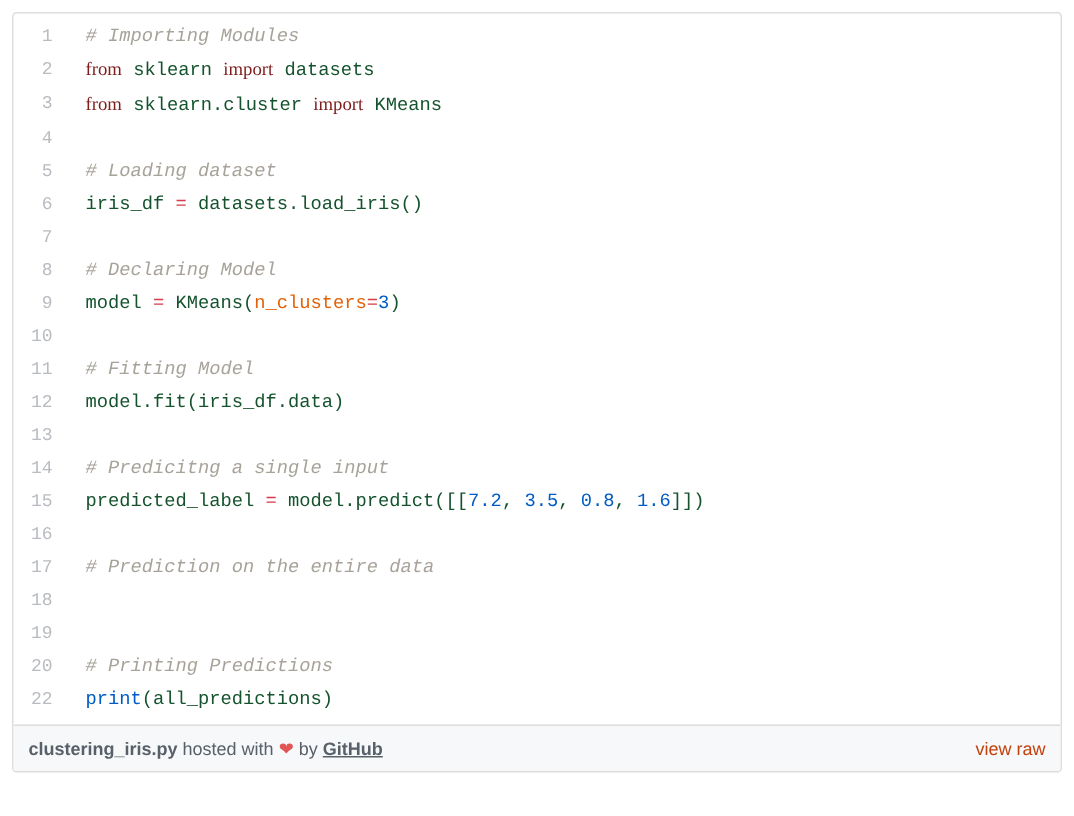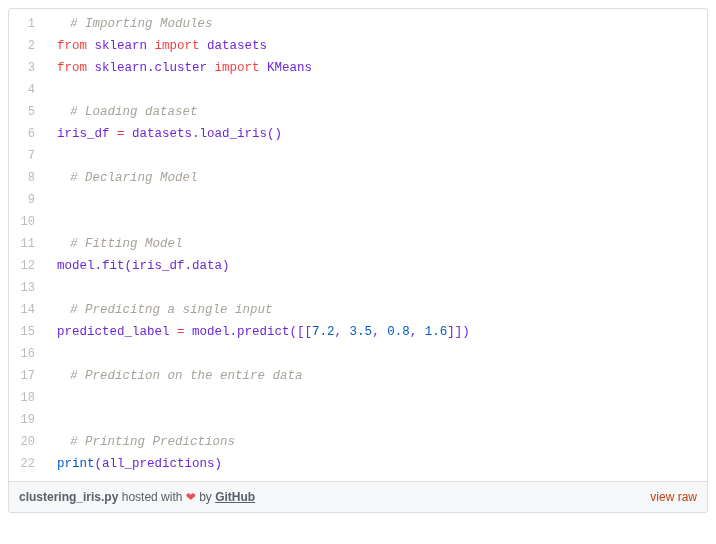--- a/index.html
+++ b/index.html
@@ -35,27 +35,27 @@
     user-select: none;
     flex-shrink: 0;
     font-size: 12px;
   }
   .codecell {
     white-space: pre;
     padding-left: 10px;
     color: #24292e;
     font-size: 12.5px;
   } 
-  .cm { color: #a8a39a; font-style: italic; margin-left: 13px; }
-  .kw-red { color: #ef4444; }
+  .cm { color: #a8a39a; font-style: italic; }
+  .kw-red { color: #7f1d1d; font-family: Liberation Serif, serif; }
   .kw-blue { color: #005cc5; }
   .param { color: #e36209; }
   .num { color: #005cc5; }
   .op { color: #d73a49; }
-  .plain { color: #6d28d9; }
+  .plain { color: #14532d; }
 
   .footer {
     display: flex;
     justify-content: space-between;
     align-items: flex-start;
     padding: 8px 10px;
     background: #f6f8fa;
     border-top: 1px solid #ddd;
     font-size: 12px;
     color: #586069;
@@ -107,20 +107,21 @@
       <div class="row">
         <div class="lineno">7</div>
         <div class="codecell">&nbsp;</div>
       </div>
       <div class="row">
         <div class="lineno">8</div>
         <div class="codecell"><span class="cm"># Declaring Model</span></div>
       </div>
       <div class="row">
         <div class="lineno">9</div>
+        <div class="codecell"><span class="plain">model </span><span class="op">=</span><span class="plain"> KMeans(</span><span class="param">n_clusters</span><span class="op">=</span><span class="num">3</span><span class="plain">)</span></div>
       </div>
       <div class="row">
         <div class="lineno">10</div>
         <div class="codecell">&nbsp;</div>
       </div>
       <div class="row">
         <div class="lineno">11</div>
         <div class="codecell"><span class="cm"># Fitting Model</span></div>
       </div>
       <div class="row">

